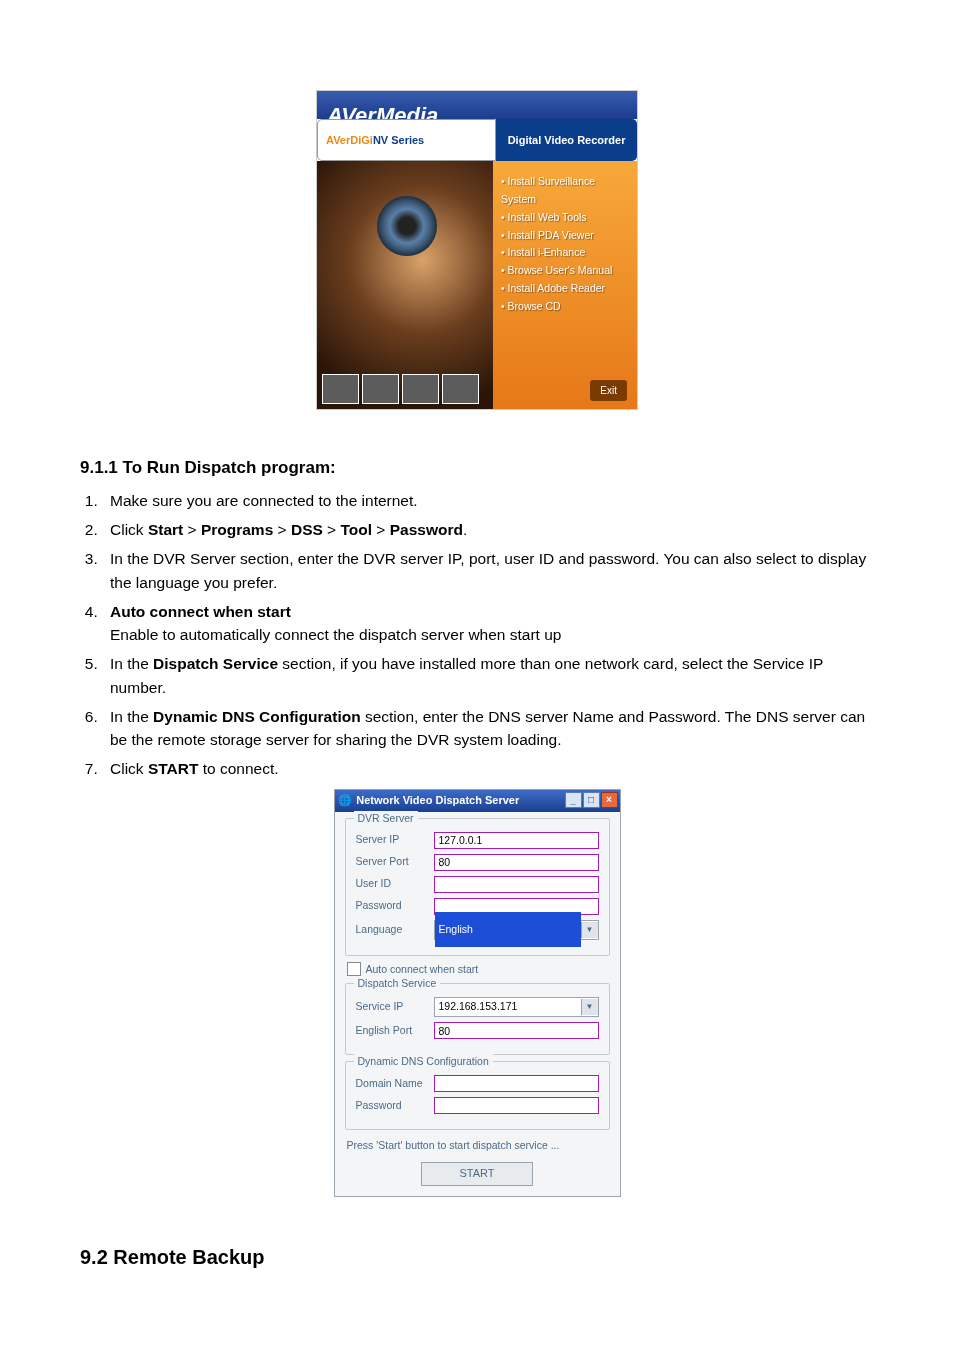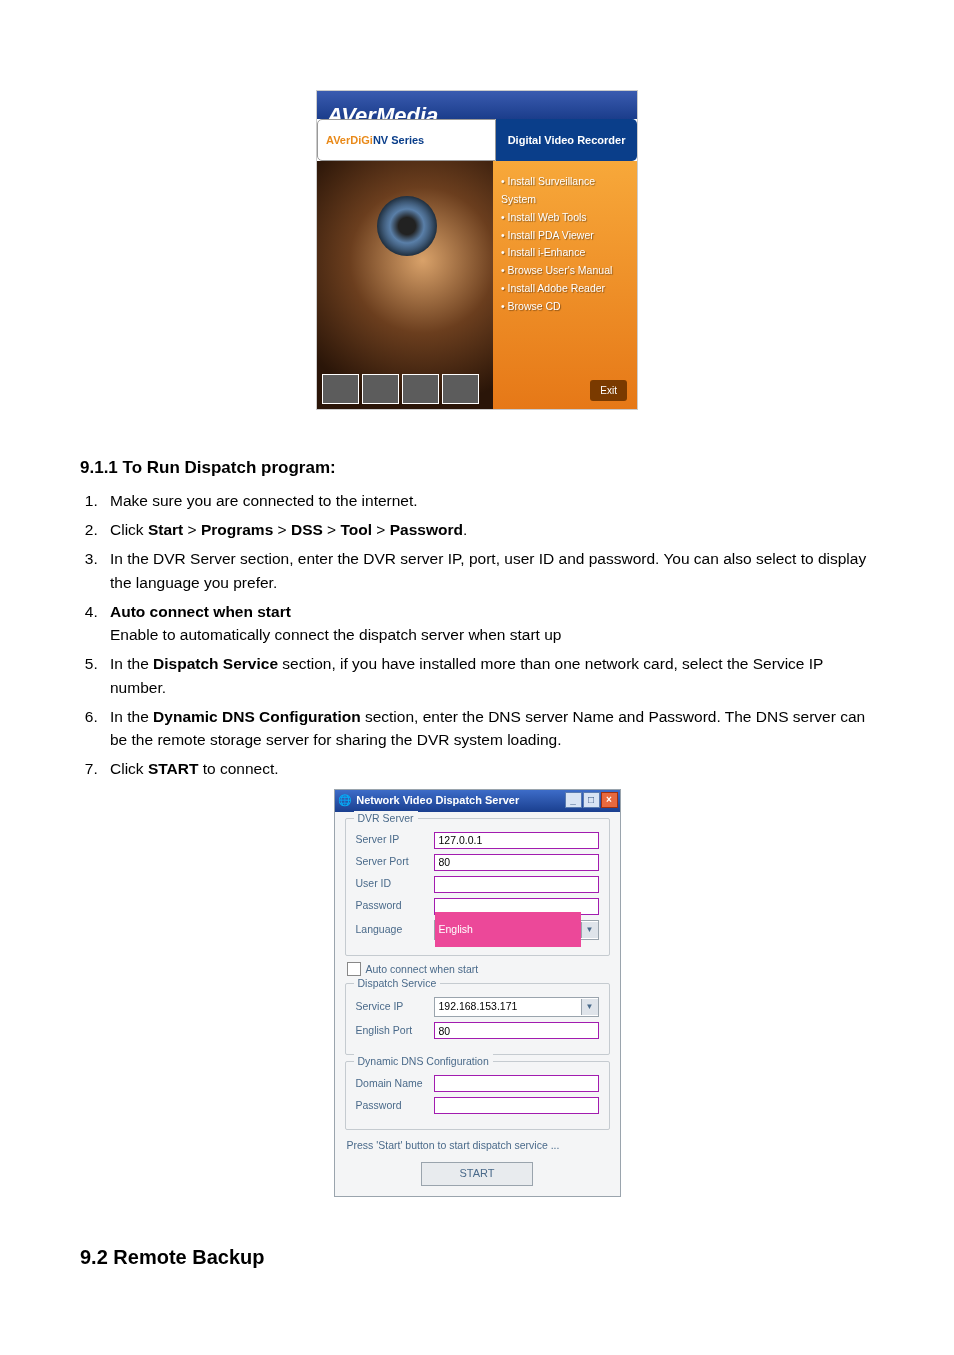--- a/index.html
+++ b/index.html
@@ -237,21 +237,21 @@
     height: 18px;
     border: 1px solid #9aa4ad;
     background: #fff;
     font-size: 10.5px;
     display: flex;
     align-items: center;
     position: relative;
   }
   .fselect .sel-val {
     flex: 1;
-    background: #ec4899;
+    background: #1d4ed8;
     color: #fff;
     padding: 10px 4px;
     font-size: 10.5px;
   }
   .fselect .sel-val-plain {
     flex: 1;
     padding: 1px 4px;
     color: #000;
   }
   .fselect .sel-arrow {

